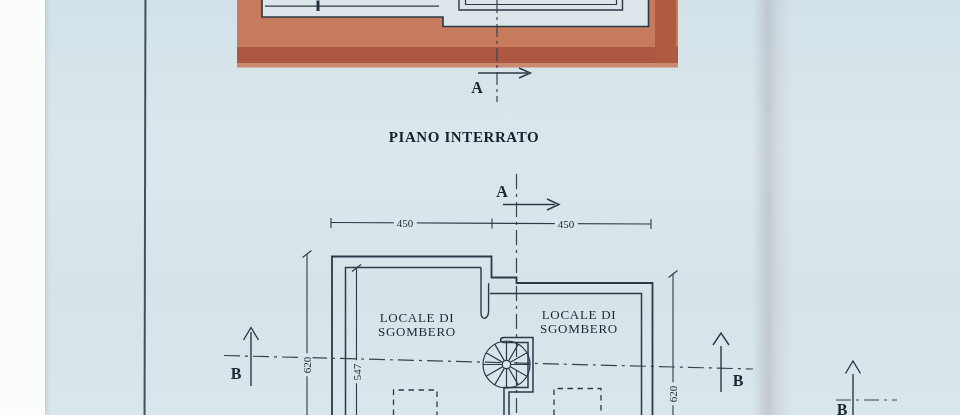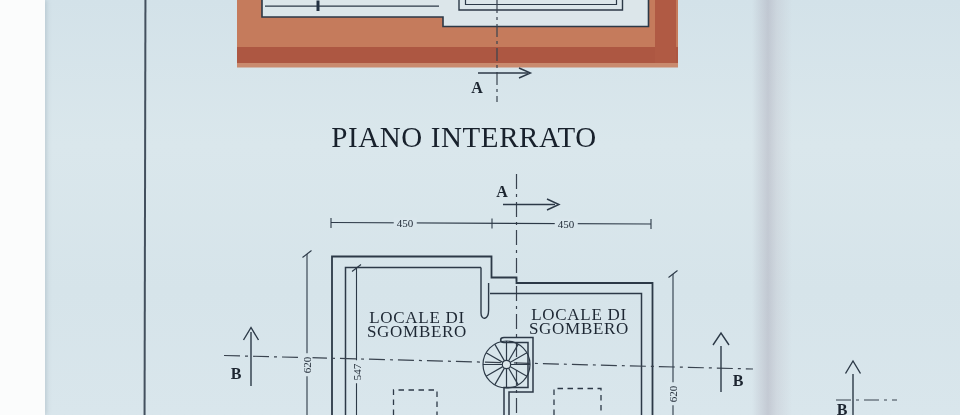--- a/index.html
+++ b/index.html
@@ -8,25 +8,25 @@
           font-family:"Liberation Serif",serif;}
   .scan-edge{position:absolute;left:0;top:0;width:45px;height:415px;background:#fbfcfc;
              box-shadow:2px 0 4px rgba(120,140,150,.25);}
   .frame-line{position:absolute;left:143.5px;top:0;width:1.6px;height:415px;background:#43505e;
               transform:rotate(.12deg);}
   .fold-seam{position:absolute;left:752px;top:0;width:40px;height:415px;
              background:linear-gradient(90deg,rgba(150,140,158,0) 0%,rgba(148,138,156,.30) 40%,rgba(178,170,182,.22) 62%,rgba(160,150,165,0) 100%);}
   svg{position:absolute;left:0;top:0;}
   .lbl{position:absolute;transform:translate(-50%,-50%);white-space:nowrap;color:#1c2530;
        font-family:"Liberation Serif",serif;}
-  .title{font-size:29px;letter-spacing:.6px;color:#18212c;}
+  .title{font-size:15px;letter-spacing:.6px;color:#18212c;font-weight:bold;}
   .letter{font-size:16px;font-weight:bold;letter-spacing:0;}
   .dim{font-size:11px;line-height:11px;background:#d9e6ec;padding:0 3px;color:#222c38;}
   .rot{transform:translate(-50%,-50%) rotate(-90deg);}
-  .room{font-size:17px;letter-spacing:.7px;line-height:13.5px;text-align:center;color:#1d2733;}
+  .room{font-size:13px;letter-spacing:.7px;line-height:13.5px;text-align:center;color:#1d2733;}
 </style>
 </head>
 <body>
 
 <div class="canvas">
 
   <svg width="960" height="415" viewBox="0 0 960 415">
 
     <g>
       <rect x="237" y="0" width="441" height="67" fill="#c57b5c"></rect>

